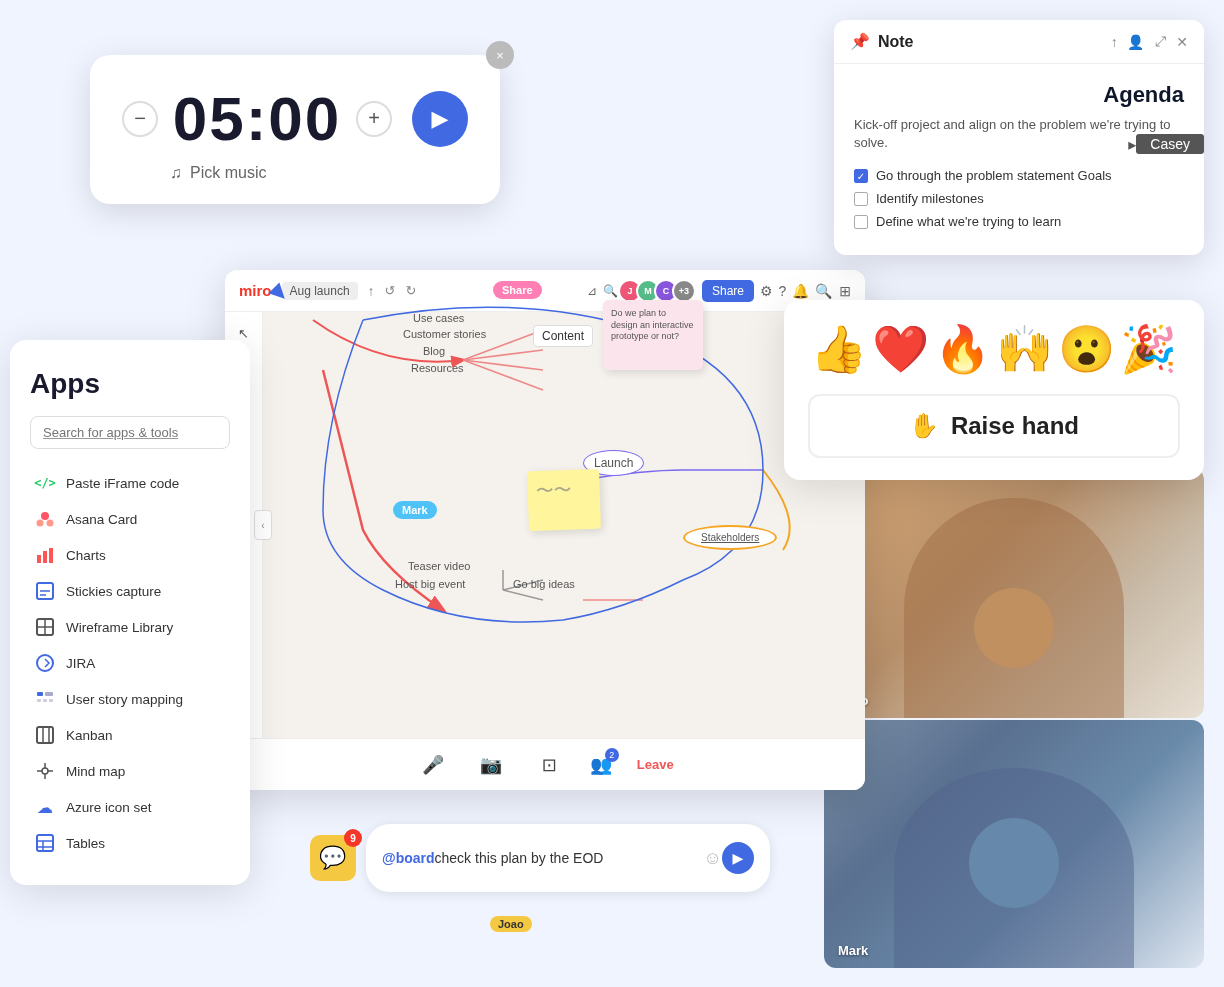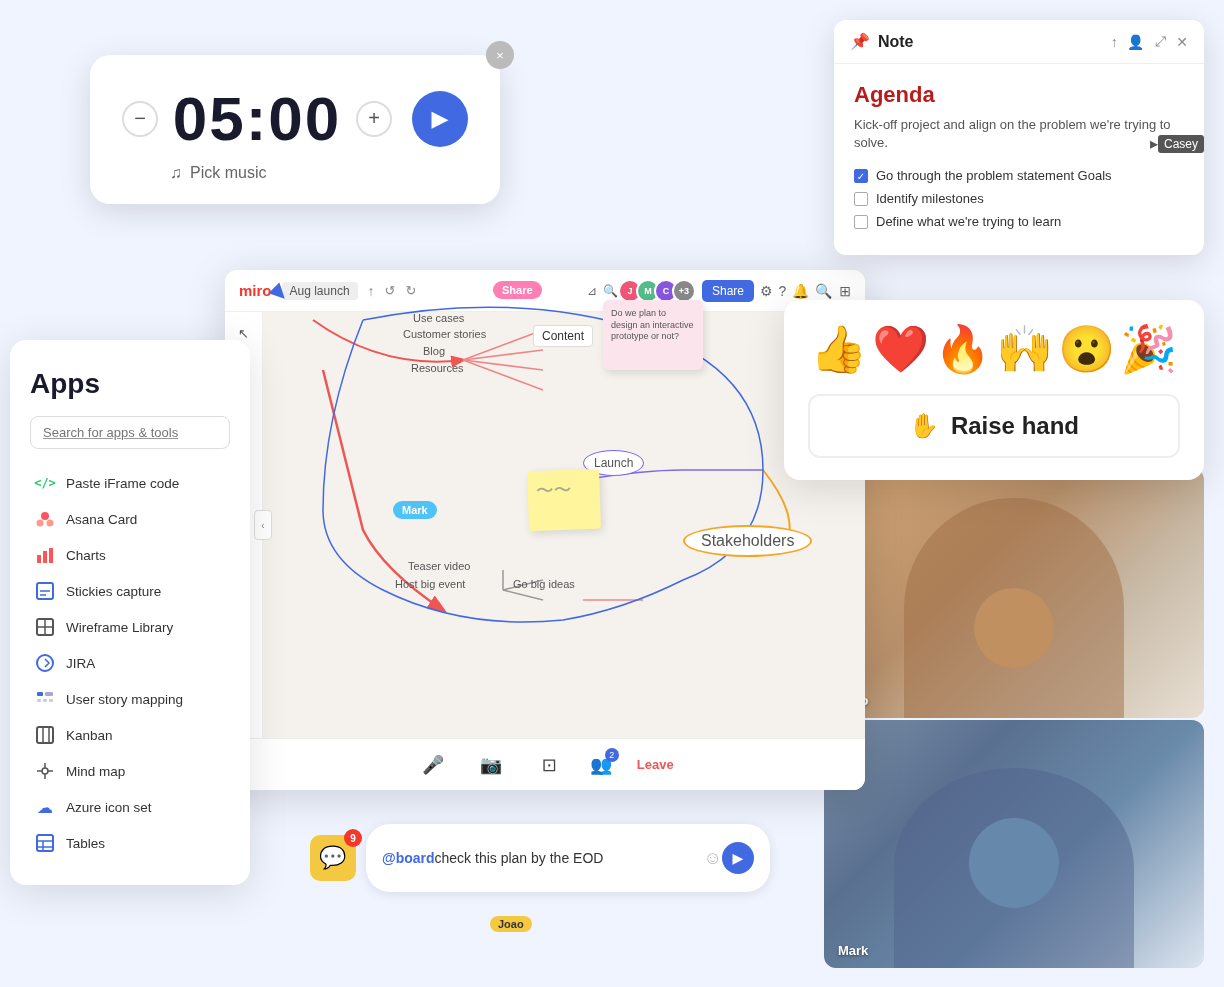--- a/index.html
+++ b/index.html
@@ -122,22 +122,23 @@
       gap: 10px;
       color: #888;
       font-size: 14px;
     }
     .note-body {
       padding: 18px 20px;
     }
     .note-title {
       font-size: 22px;
       font-weight: 700;
-      color: #b91c1c;
+      color: #0f172a;
       margin-bottom: 8px;
+      text-align: right;
     }
     .note-subtitle {
       font-size: 13px;
       color: #555;
       margin-bottom: 16px;
       line-height: 1.4;
     }
     .note-item {
       display: flex;
       align-items: flex-start;
@@ -613,21 +614,21 @@
       <div class="note-checkbox"></div>
       <span>Identify milestones</span>
     </div>
     <div class="note-item">
       <div class="note-checkbox"></div>
       <span>Define what we're trying to learn</span>
     </div>
 
     <div style="position:absolute; right:0; top:70px; display:flex; align-items:center; gap:0;">
       <span style="color:#555; font-size:16px;">▸</span>
-      <span style="background:#555; color:white; font-size:12px; padding:2px 6px; border-radius:3px;">Casey</span>
+      <span style="background:#555; color:white; font-size:14px; padding:2px 14px; border-radius:3px;">Casey</span>
     </div>
   </div>
 </div>
 
 <div class="apps-panel">
   <div class="apps-title">Apps</div>
   <input class="apps-search" type="text" placeholder="Search for apps &amp; tools" style="">
 
   <div class="app-item">
     <div class="app-icon" style="color:#22cc66; font-family:monospace; font-weight:700; font-size:12px;">&lt;/&gt;</div>
@@ -820,21 +821,21 @@
     <div class="sticky-pink" style="top:30px; left:340px;">
       <div style="font-size:9px; line-height:1.3; color:#555;">Do we plan to design an interactive prototype or not?</div>
     </div>
 
     <div style="position:absolute; top:230px; left:130px;">
       <span class="mark-tag">Mark</span>
     </div>
 
     <div style="position:absolute; top:180px; left:320px; background:white; border:1.5px solid #7b68ee; border-radius:50%; padding:5px 10px; font-size:12px; color:#555;">Launch</div>
 
-    <div style="position:absolute; top:255px; left:420px; background:white; border:2px solid #f5a623; border-radius:50%; padding:5px 16px; font-size:16px; color:#555;">Stakeholders</div>
+    <div style="position:absolute; top:255px; left:420px; background:white; border:2px solid #f5a623; border-radius:50%; padding:5px 16px; font-size:10px; color:#555;text-decoration:underline;">Stakeholders</div>
 
     <div class="sticky-note" style="top:200px; left:265px;">
       <div style="font-size:18px; color:#aaa88a;">〜〜</div>
     </div>
 
     <div style="position:absolute; top:290px; left:145px; font-size:11px; color:#555;">Teaser video</div>
     <div style="position:absolute; top:308px; left:132px; font-size:11px; color:#555;">Host big event</div>
     <div style="position:absolute; top:308px; left:250px; font-size:11px; color:#555;">Go big ideas</div>
 
     <div style="position:absolute; top:10px; left:10px; color:#4169e1; font-size:20px; transform:rotate(45deg);">▶</div>

